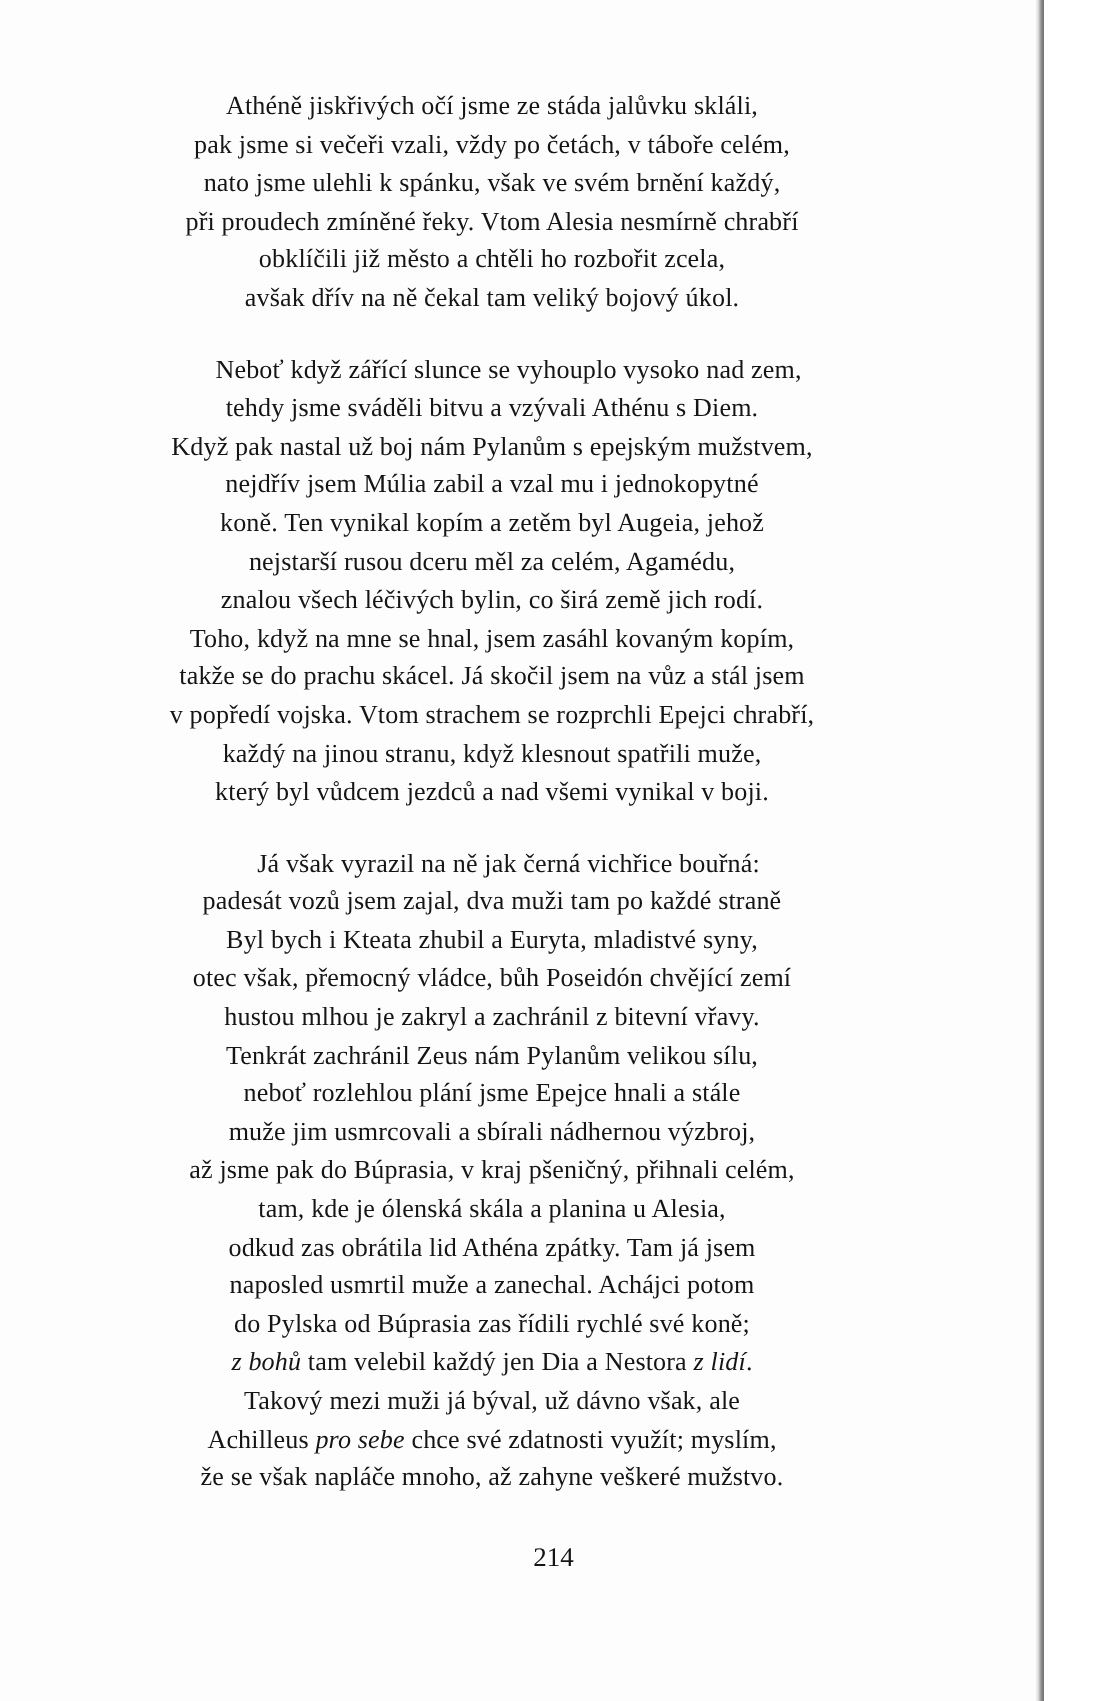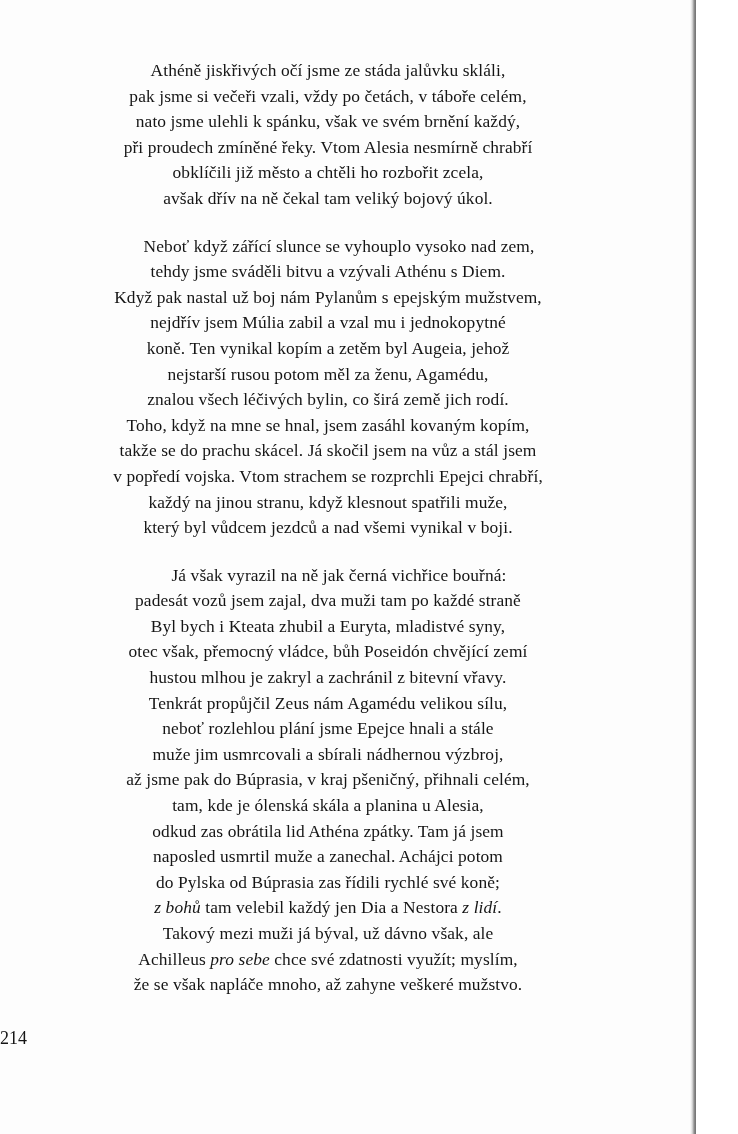--- a/index.html
+++ b/index.html
@@ -48,21 +48,21 @@
     text-indent: 22px;
   }
   .line .it {
     font-style: italic;
   }
   .page-number {
     position: absolute;
     left: 0;
     right: 0;
     top: 1028px;
-    text-align: left;
+    text-align: center;
     font-size: 18px;
     color: #151515;
   }
   .right-rule {
     position: absolute;
     top: 0;
     left: 690px;
     width: 6px;
     height: 1134px;
     background: linear-gradient(to right, #ffffff 0%, #dedede 35%, #8d8d8d 70%, #6f6f6f 100%);
@@ -91,36 +91,36 @@
       <div class="line">obklíčili již město a chtěli ho rozbořit zcela,</div>
       <div class="line">avšak dřív na ně čekal tam veliký bojový úkol.</div>
     </div>
 
     <div class="stanza">
       <div class="line indent">Neboť když zářící slunce se vyhouplo vysoko nad zem,</div>
       <div class="line">tehdy jsme sváděli bitvu a vzývali Athénu s Diem.</div>
       <div class="line">Když pak nastal už boj nám Pylanům s epejským mužstvem,</div>
       <div class="line">nejdřív jsem Múlia zabil a vzal mu i jednokopytné</div>
       <div class="line">koně. Ten vynikal kopím a zetěm byl Augeia, jehož</div>
-      <div class="line">nejstarší rusou potom měl za ženu, Agamédu,</div>
+      <div class="line">nejstarší rusou dceru měl za celém, Agamédu,</div>
       <div class="line">znalou všech léčivých bylin, co širá země jich rodí.</div>
       <div class="line">Toho, když na mne se hnal, jsem zasáhl kovaným kopím,</div>
       <div class="line">takže se do prachu skácel. Já skočil jsem na vůz a stál jsem</div>
       <div class="line">v popředí vojska. Vtom strachem se rozprchli Epejci chrabří,</div>
       <div class="line">každý na jinou stranu, když klesnout spatřili muže,</div>
       <div class="line">který byl vůdcem jezdců a nad všemi vynikal v boji.</div>
     </div>
 
     <div class="stanza">
       <div class="line indent">Já však vyrazil na ně jak černá vichřice bouřná:</div>
       <div class="line">padesát vozů jsem zajal, dva muži tam po každé straně</div>
       <div class="line">Byl bych i Kteata zhubil a Euryta, mladistvé syny,</div>
       <div class="line">otec však, přemocný vládce, bůh Poseidón chvějící zemí</div>
       <div class="line">hustou mlhou je zakryl a zachránil z bitevní vřavy.</div>
-      <div class="line">Tenkrát propůjčil Zeus nám Agamédu velikou sílu,</div>
+      <div class="line">Tenkrát zachránil Zeus nám Pylanům velikou sílu,</div>
       <div class="line">neboť rozlehlou plání jsme Epejce hnali a stále</div>
       <div class="line">muže jim usmrcovali a sbírali nádhernou výzbroj,</div>
       <div class="line">až jsme pak do Búprasia, v kraj pšeničný, přihnali celém,</div>
       <div class="line">tam, kde je ólenská skála a planina u Alesia,</div>
       <div class="line">odkud zas obrátila lid Athéna zpátky. Tam já jsem</div>
       <div class="line">naposled usmrtil muže a zanechal. Achájci potom</div>
       <div class="line">do Pylska od Búprasia zas řídili rychlé své koně;</div>
       <div class="line"><span class="it">z bohů</span><span> tam velebil každý jen Dia a Nestora </span><span class="it">z lidí</span><span>.</span></div>
       <div class="line"><span>Takový mezi muži já býval, už dávno však, ale</span></div>
       <div class="line"><span>Achilleus </span><span class="it">pro sebe</span><span> chce své zdatnosti využít; myslím,</span></div>

